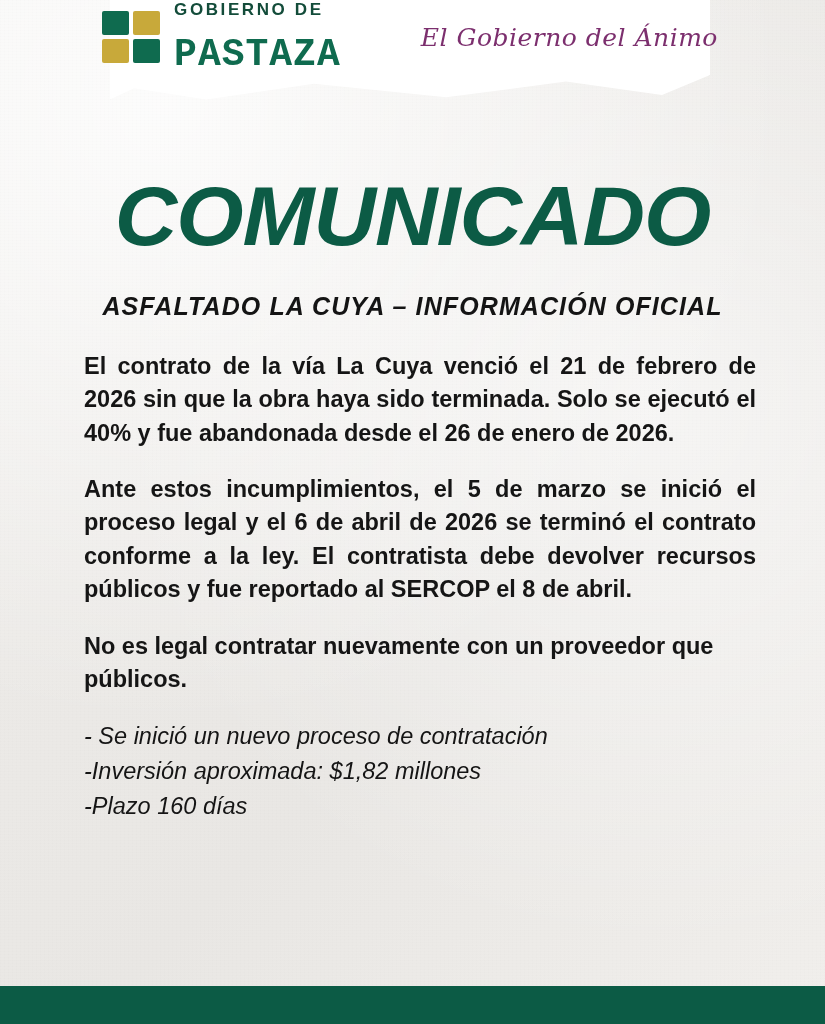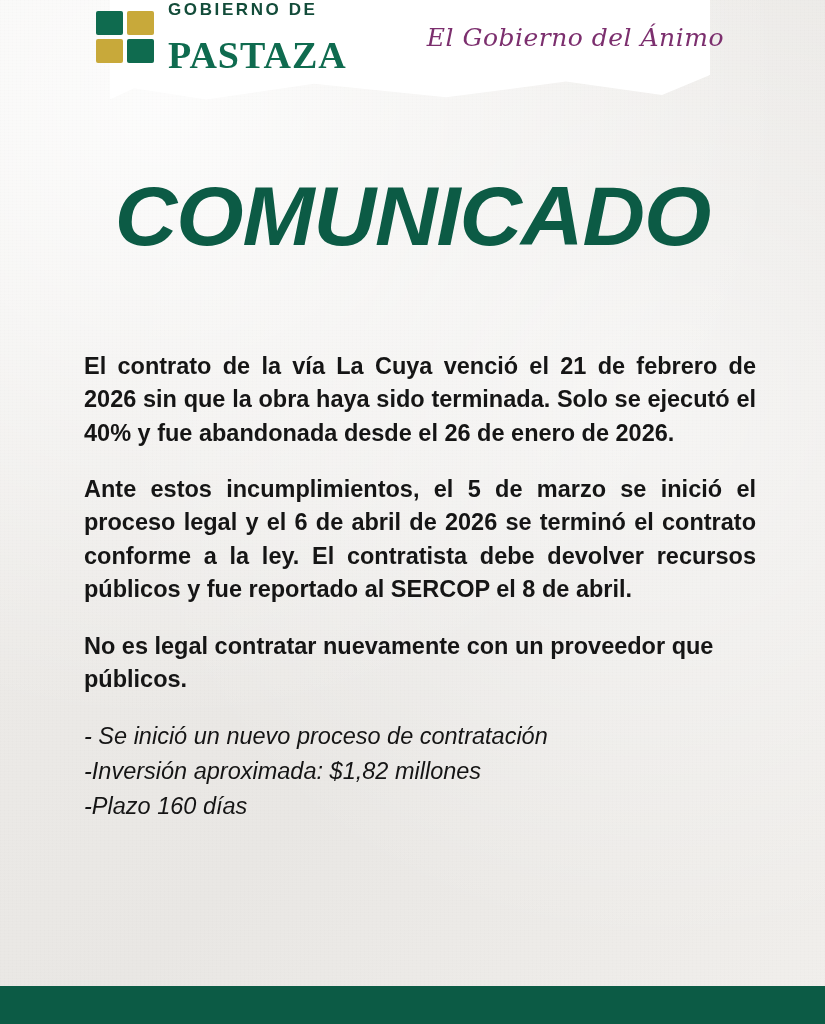--- a/index.html
+++ b/index.html
@@ -83,21 +83,21 @@
     letter-spacing: 2.6px;
     color: #134c3a;
     font-family: Liberation Sans, sans-serif;
   }
   .logo-text .pas {
     font-size: 38px;
     font-weight: 700;
     letter-spacing: 1px;
     color: #0f6b4f;
     margin-top: 18px;
-    font-family: Liberation Serif, serif;
+    font-family: Liberation Mono, monospace;
   }
 
   .banner-divider {
     width: 2px;
     height: 54px;
     background: #b9c0bd;
     margin: 0 4px;
   }
 
   .slogan {
@@ -203,20 +203,21 @@
       <div class="logo-text">
         <div class="gob">GOBIERNO DE</div>
         <div class="pas">PASTAZA</div>
       </div>
       <div class="banner-divider"></div>
       <div class="slogan">El Gobierno del Ánimo</div>
     </div>
   </div>
 
   <div class="title">COMUNICADO</div>
+  <div class="subtitle">ASFALTADO LA CUYA – INFORMACIÓN OFICIAL</div>
 
   <div class="body-copy">
     <p>El contrato de la vía La Cuya venció el 21 de febrero de 2026 sin que la obra haya sido terminada. Solo se ejecutó el 40% y fue abandonada desde el 26 de enero de 2026.</p>
     <p>Ante estos incumplimientos, el 5 de marzo se inició el proceso legal y el 6 de abril de 2026 se terminó el contrato conforme a la ley.   El contratista debe devolver recursos públicos y fue reportado al SERCOP el 8 de abril.</p>
     <p class="left">No es legal contratar nuevamente con un proveedor que públicos.</p>
     <div class="bullets">
       <div>- Se inició un nuevo proceso de contratación</div>
       <div>-Inversión aproximada: $1,82 millones</div>
       <div>-Plazo 160 días</div>
     </div>

